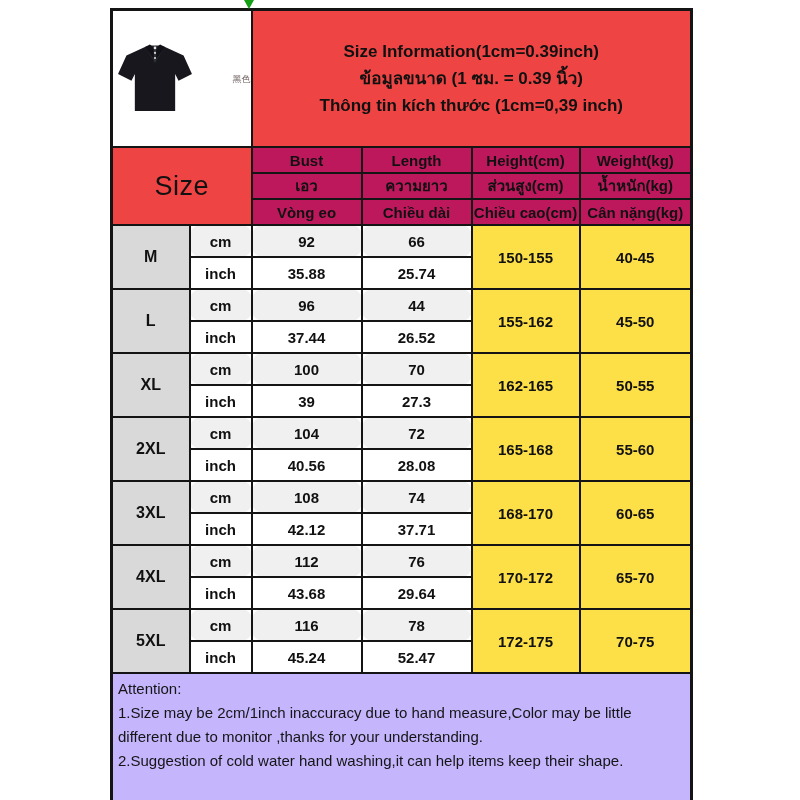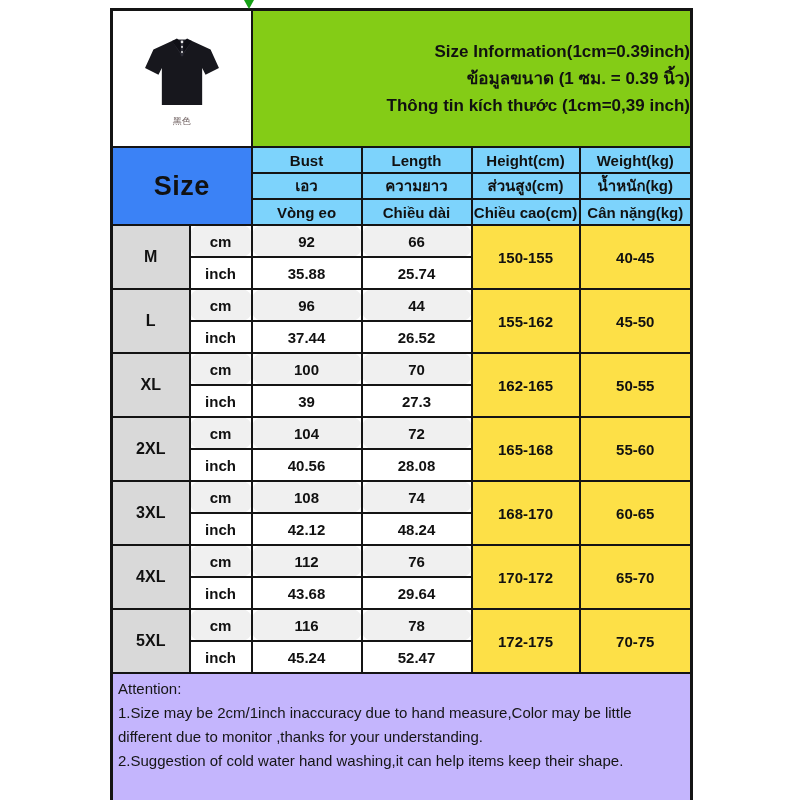--- a/index.html
+++ b/index.html
@@ -25,29 +25,29 @@
   }
   td{
     border:2px solid #141414;
     text-align:center;vertical-align:middle;
     padding:0;overflow:hidden;white-space:nowrap;
   }
 
   
   .row-top td{height:135px;}
   td.img-cell{background:#ffffff;}
-  .shirt-wrap{display:flex;flex-direction:column;align-items:center;justify-content:space-between;}
+  .shirt-wrap{display:flex;flex-direction:row;align-items:center;justify-content:space-between;}
   .shirt-label{font-size:9px;color:#6e5f5f;margin-top:1px;line-height:10px;}
-  td.title-cell{background:#84cc16;text-align:right;}
+  td.title-cell{background:#ef4444;}
   .title-line{font-weight:bold;font-size:17px;line-height:27px;white-space:nowrap;}
 
   
-  .hdr-row td{height:24px;background:#7dd3fc;font-weight:bold;font-size:15px;}
+  .hdr-row td{height:24px;background:#be185d;font-weight:bold;font-size:15px;}
   td.size-head{
-    background:#3b82f6;font-weight:bold;font-size:27px;
+    background:#ef4444;font-weight:normal;font-size:27px;
     letter-spacing:0.5px;
     margin-top:8px;
   }
 
   
   .r-cm td,.r-inch td{height:30px;font-weight:bold;font-size:15px;}
   td.c-size{background:#d9d9d9;font-size:16px;}
   td.u-cm,td.v-cm{background:#f0f0f0;border-radius:11px;}
   td.u-inch,td.v-inch{background:#ffffff;}
   td.c-range{background:#fde047;}
@@ -179,21 +179,21 @@
       <td class="c-size" rowspan="2">3XL</td>
       <td class="c-unit u-cm">cm</td>
       <td class="c-val v-cm">108</td>
       <td class="c-val v-cm">74</td>
       <td class="c-range" rowspan="2">168-170</td>
       <td class="c-range" rowspan="2">60-65</td>
     </tr>
     <tr class="r-inch">
       <td class="c-unit u-inch">inch</td>
       <td class="c-val v-inch">42.12</td>
-      <td class="c-val v-inch">48.24</td>
+      <td class="c-val v-inch">37.71</td>
     </tr>
 
     <tr class="r-cm">
       <td class="c-size" rowspan="2">4XL</td>
       <td class="c-unit u-cm">cm</td>
       <td class="c-val v-cm">112</td>
       <td class="c-val v-cm">76</td>
       <td class="c-range" rowspan="2">170-172</td>
       <td class="c-range" rowspan="2">65-70</td>
     </tr>

